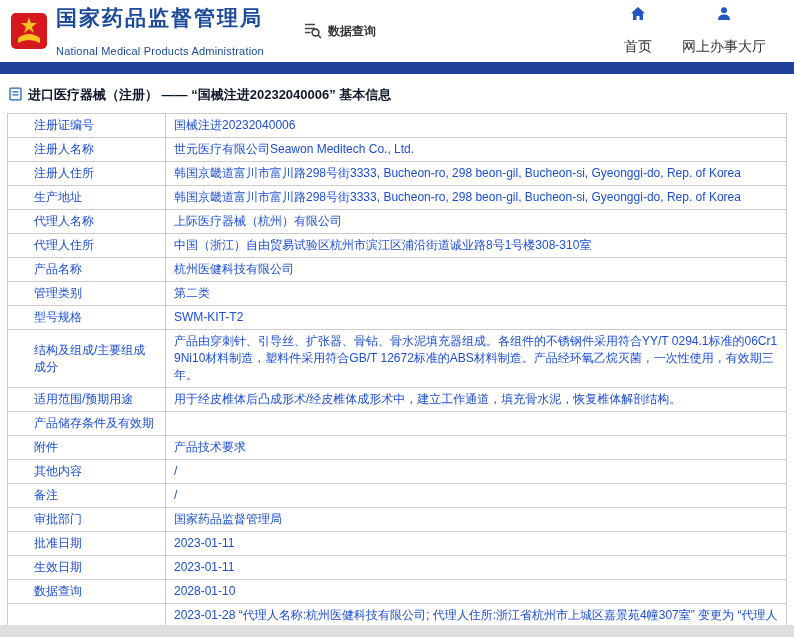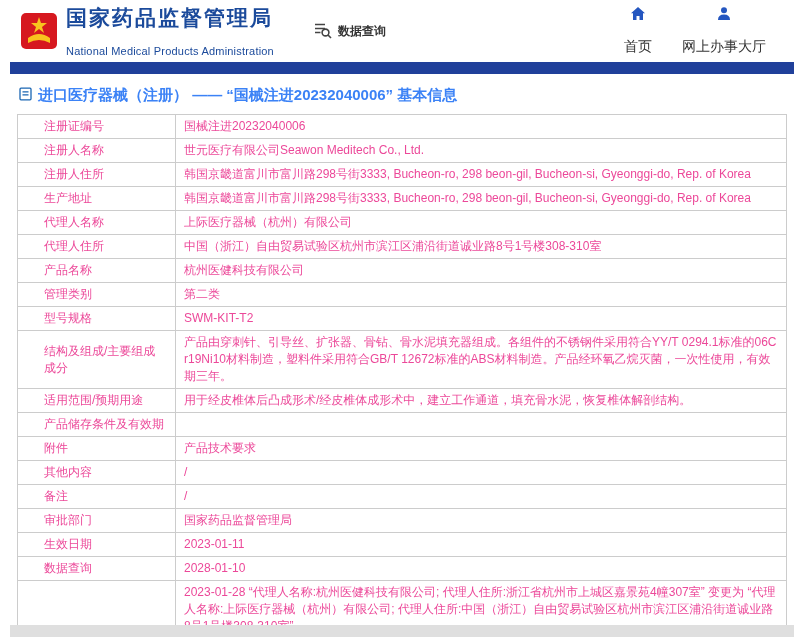--- a/index.html
+++ b/index.html
@@ -8,21 +8,20 @@
     background: #ffffff;
     color: #333;
   }
   .page {
     width: 794px;
     height: 637px;
     background: #fff;
     display: flex;
     flex-direction: column;
     overflow: hidden;
-    padding-left: 10px;
   }
   
   .topbar {
     height: 62px;
     display: flex;
     align-items: center;
     padding: 0 28px 0 10px;
     background: #fff;
     flex: 0 0 auto;
   }
@@ -63,38 +62,38 @@
   }
   .nav-item .nav-icon { height: 16px; display: flex; align-items: center; }
   .blue-bar { height: 12px; background: #20409a; flex: 0 0 auto; }
 
   
   main { flex: 1 1 auto; padding: 10px 7px 0; overflow: hidden; }
   .breadcrumb {
     display: flex;
     align-items: center;
     gap: 6px;
-    font-size: 15px;
+    font-size: 13px;
     font-weight: bold;
-    color: #3b82f6;
+    color: #0f172a;
     padding: 2px 0 9px 2px;
   }
   .info-table {
     width: 100%;
     border-collapse: collapse;
     table-layout: fixed;
   }
   .info-table td {
     border: 1px solid #cccccc;
     font-size: 12px;
     line-height: 17px;
     padding: 3px 8px;
     vertical-align: middle;
     word-break: break-all;
-    color: #ec4899;
+    color: #1d4ed8;
   }
   .label-cell {
     width: 158px;
     padding-left: 26px !important;
   }
 
   
   .footer-strip { height: 12px; background: #dfdfdf; flex: 0 0 auto; }
 </style>
 </head>
@@ -237,20 +236,24 @@
   <tr>
     <td class="label-cell"><span>备注</span></td>
     <td class="value-cell">/</td>
   </tr>
 
   <tr>
     <td class="label-cell"><span>审批部门</span></td>
     <td class="value-cell">国家药品监督管理局</td>
   </tr>
 
+  <tr>
+    <td class="label-cell"><span>批准日期</span></td>
+    <td class="value-cell">2023-01-11</td>
+  </tr>
 
   <tr>
     <td class="label-cell"><span>生效日期</span></td>
     <td class="value-cell">2023-01-11</td>
   </tr>
 
   <tr>
     <td class="label-cell"><span>数据查询</span></td>
     <td class="value-cell">2028-01-10</td>
   </tr>

